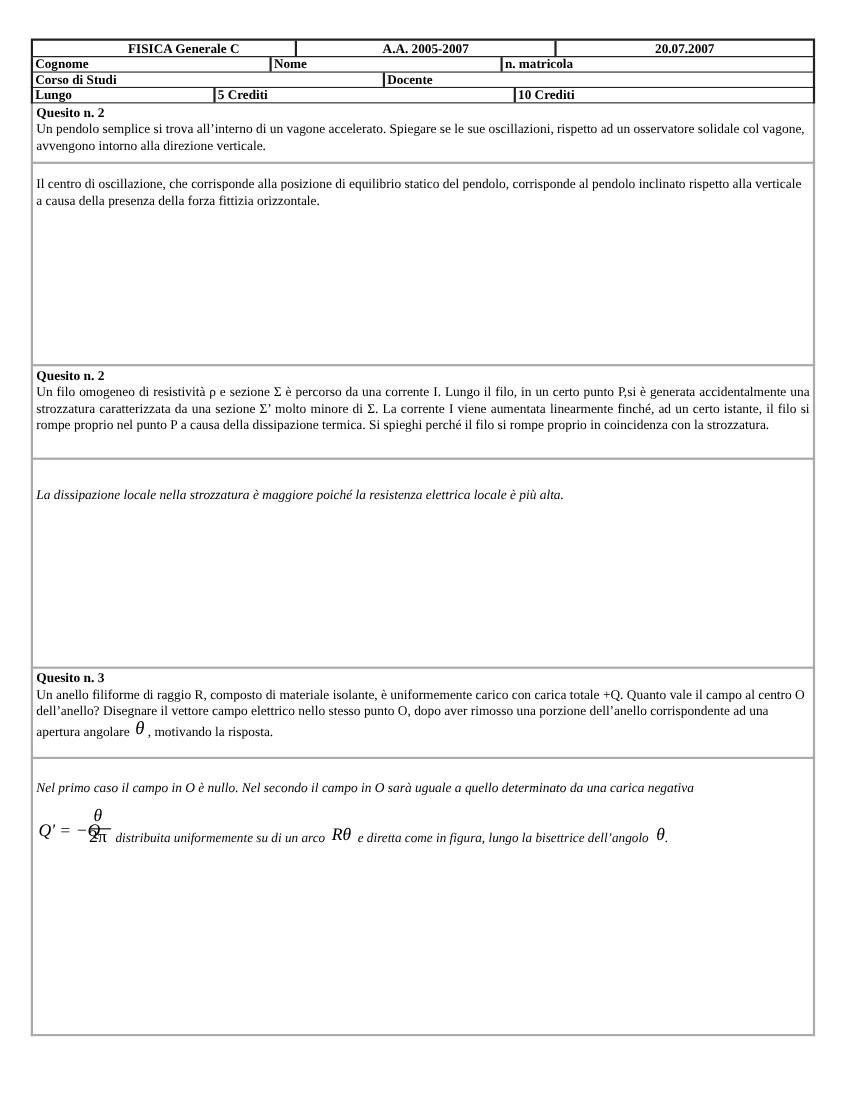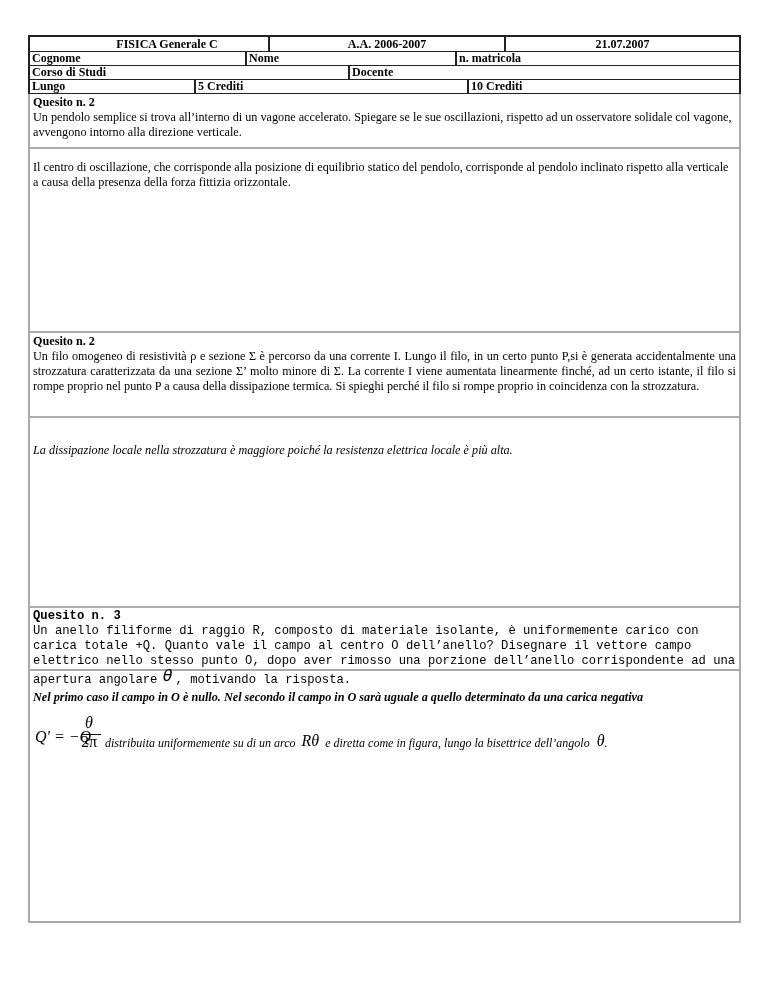--- a/index.html
+++ b/index.html
@@ -106,22 +106,22 @@
     margin: 0 3px 0 5px;
   }
 </style>
 </head>
 <body>
 
 <div class="sheet">
 
   <div class="hdr-row first">
     <span class="cell center" style="left:0;width:238px;padding-left:36px;">FISICA Generale C</span>
-    <span class="cell center divided" style="left:238px;width:236px;">A.A. 2006-2007</span>
-    <span class="cell center divided" style="left:474px;right:0;">21.07.2007</span>
+    <span class="cell center divided" style="left:238px;width:236px;">A.A. 2005-2007</span>
+    <span class="cell center divided" style="left:474px;right:0;">20.07.2007</span>
   </div>
 
   <div class="hdr-row">
     <span class="cell" style="left:0;width:215px;">Cognome</span>
     <span class="cell divided" style="left:215px;width:178px;">Nome</span>
     <span class="cell divided" style="left:425px;right:0;">n. matricola</span>
   </div>
 
   <div class="hdr-row">
     <span class="cell" style="left:0;width:318px;">Corso di Studi</span>
@@ -143,28 +143,28 @@
   </div>
 
   <div class="block justify" style="height:85px;">
     <span class="q-title">Quesito n. 2</span>
     <span class="q-text">Un filo omogeneo di resistività ρ e sezione Σ è percorso da una corrente I. Lungo il filo, in un certo punto P,si è generata accidentalmente una strozzatura caratterizzata da una sezione Σ’ molto minore di Σ. La corrente I viene aumentata linearmente finché, ad un certo istante, il filo si rompe proprio nel punto P a causa della dissipazione termica. Si spieghi perché il filo si rompe proprio in coincidenza con la strozzatura.</span>
   </div>
   <div class="block" style="height:190px;">
     <span class="answer-text italic" style="padding-top:24px;">La dissipazione locale nella strozzatura è maggiore poiché la resistenza elettrica locale è più alta.</span>
   </div>
 
-  <div class="block" style="height:63px;font-family:Liberation Mono, monospace;">
+  <div class="block" style="height:82px;">
     <span class="q-title">Quesito n. 3</span>
     <span class="q-text">
       <span>Un anello filiforme di raggio R, composto di materiale isolante, è uniformemente carico con carica totale +Q. Quanto vale il campo al centro O dell’anello? Disegnare il vettore campo elettrico nello stesso punto O, dopo aver rimosso una porzione dell’anello corrispondente ad una apertura angolare</span><span class="theta-inline">θ</span><span>, motivando la risposta.</span>
     </span>
   </div>
   <div class="block" style="height:252px;">
-    <span class="answer-text italic" style="padding-top:18px;font-weight:bold;">Nel primo caso il campo in O è nullo. Nel secondo il campo in O sarà uguale a quello determinato da una carica negativa</span>
+    <span class="answer-text italic" style="padding-top:18px;">Nel primo caso il campo in O è nullo. Nel secondo il campo in O sarà uguale a quello determinato da una carica negativa</span>
     <div class="formula-line">
       <div class="frac">
         <span class="lhs">Q' = −Q</span>
         <span class="num">θ</span>
         <span class="bar"></span>
         <span class="den">2π</span>
       </div>
       <span class="inline-tail">
         <span>distribuita uniformemente su di un arco</span>
         <span class="math-sym" style="margin:0 3px;">Rθ</span>

